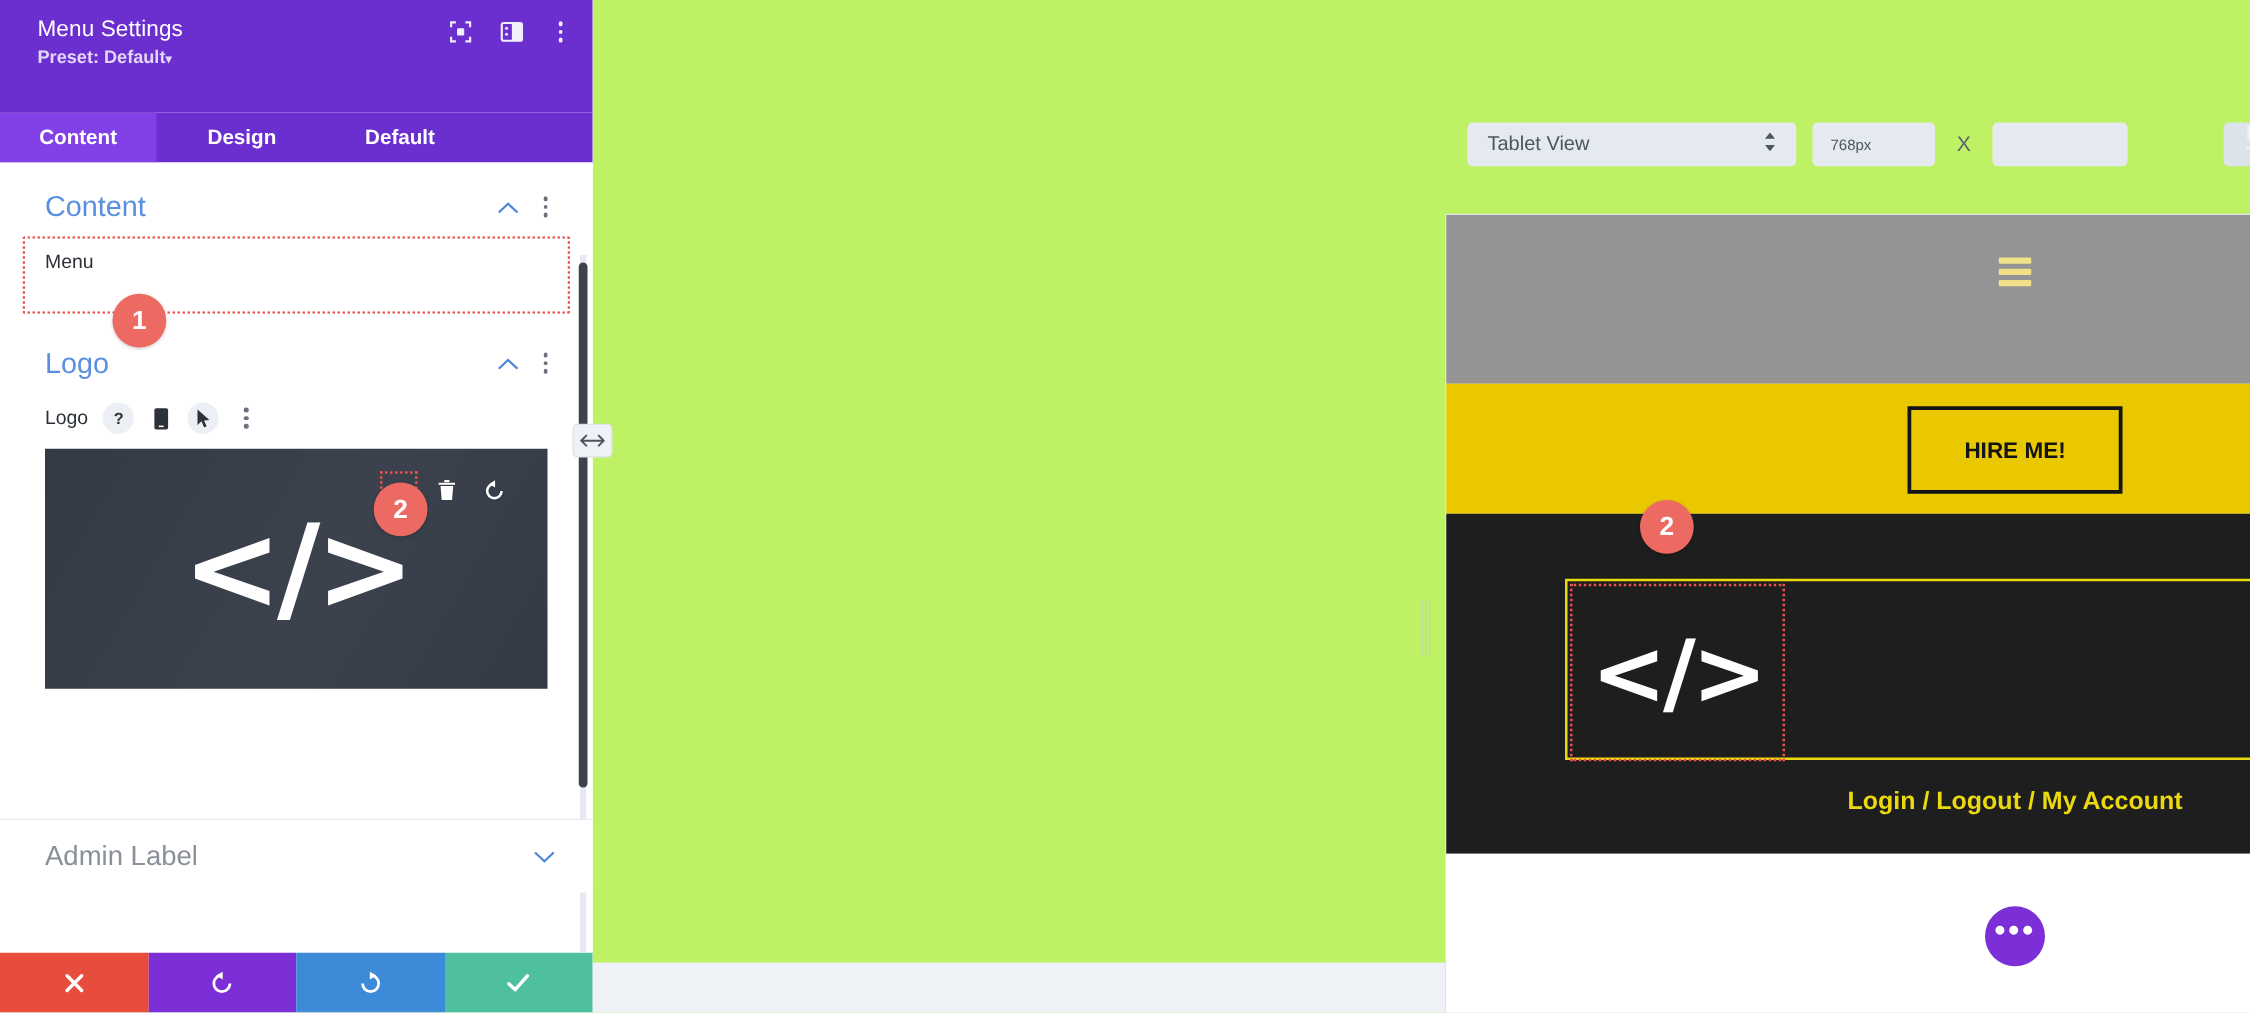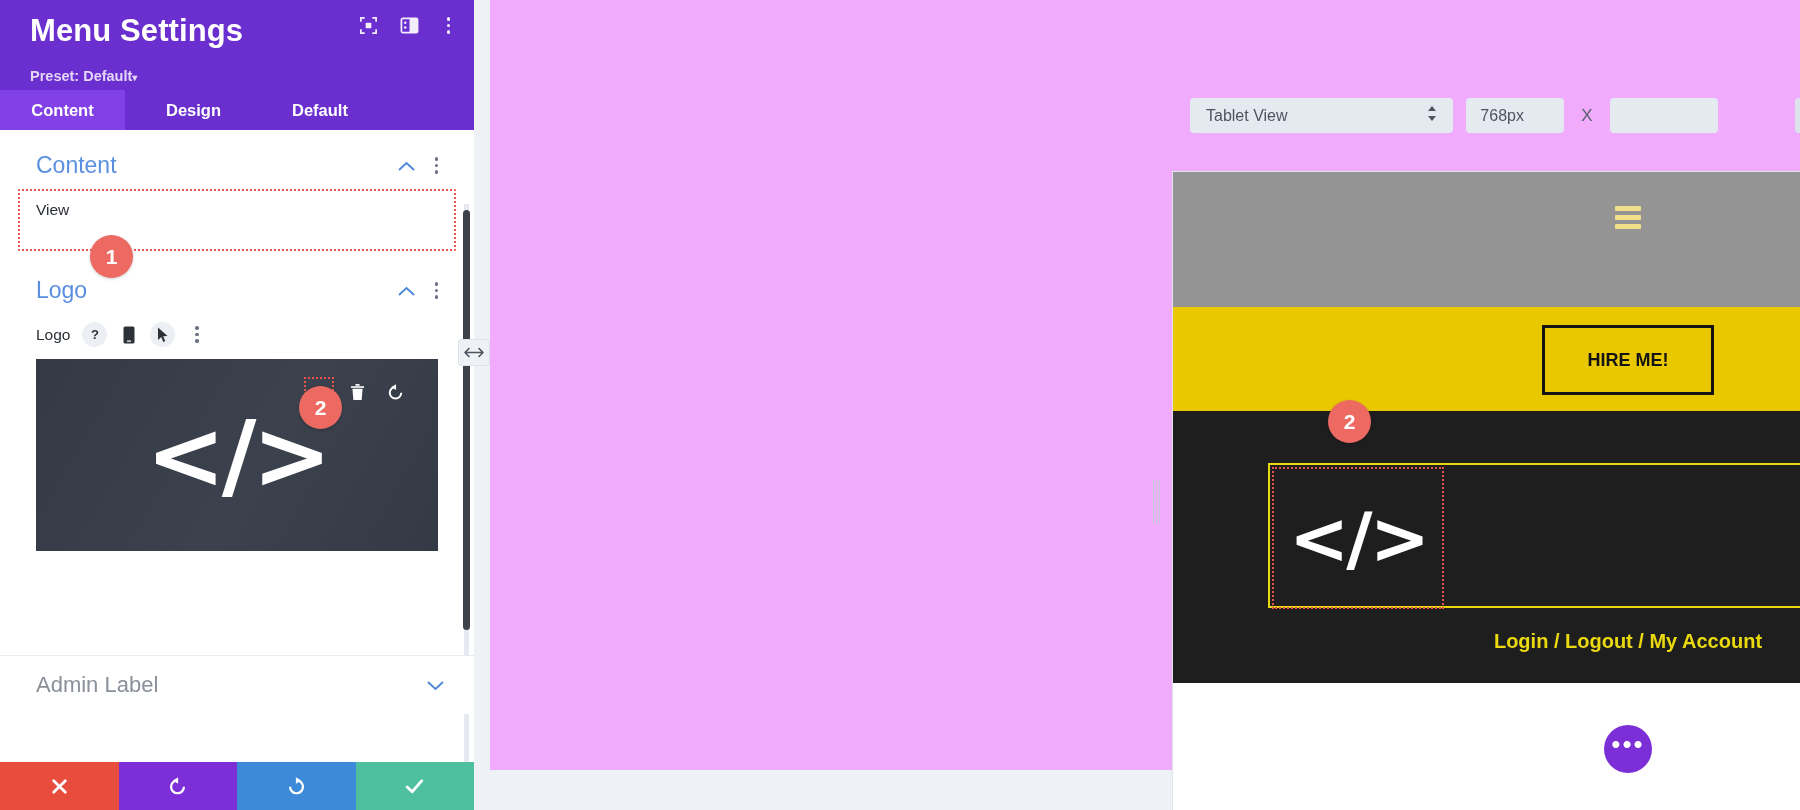--- a/index.html
+++ b/index.html
@@ -20,25 +20,25 @@
     flex: 0 0 474px;
     z-index: 5;
   }
   .sb-header {
     background: #6b2fd0;
     padding: 12px 22px 10px 30px;
     position: relative;
     height: 90px;
   }
   .sb-title {
-    color: #fff; font-size: 31px; font-weight: bold;
+    color: #fff; font-size: 18px; font-weight: normal;
     letter-spacing: .1px; line-height: 1.25;
   }
   .sb-preset {
-    color: #e3d6f8; font-size: 14.5px; font-weight: bold; margin-top: 17px;
+    color: #e3d6f8; font-size: 14.5px; font-weight: bold; margin-top: 3px;
   }
   .sb-preset .caret { font-size: 10px; }
   .sb-head-icons {
     position: absolute; right: 18px; top: 15px;
     display: flex; align-items: center; gap: 22px;
   }
   .sb-head-icons .hicon { cursor: pointer; line-height: 0; opacity: .92; }
   .dots-v { display: flex; flex-direction: column; gap: 3px; align-items: center; padding: 2px 6px; }
   .dots-v i { width: 3.5px; height: 3.5px; background: #fff; border-radius: 50%; display: block; }
 
@@ -161,36 +161,36 @@
   .drag-handle {
     position: absolute; left: 459px; top: 340px;
     width: 30px; height: 25px; background: #eef1f6;
     border-radius: 3px; display: flex; align-items: center; justify-content: center;
     color: #5a6170; font-size: 15px; z-index: 9; cursor: col-resize;
     box-shadow: 0 0 0 1px #dde2ea;
   }
 
   
   .preview {
-    flex: 1; position: relative; background: #f0abfc; height: 770px; margin-left: 16px;
+    flex: 1; position: relative; background: #bef264; height: 770px;
   }
   .vp-toolbar {
     display: flex; align-items: center; gap: 13px;
     padding: 22px 0 0 0; justify-content: flex-start;
     position: absolute; left: 700px; top: 76px;
   }
   .vp-select {
     width: 348px; height: 35px; background: #e5eaf1; border-radius: 4px;
     display: flex; align-items: center; justify-content: space-between;
     padding: 0 16px; font-size: 16px; color: #4d5560; cursor: pointer;
   }
   .vp-input {
     width: 98px; height: 35px; background: #e5eaf1; border-radius: 4px;
     display: flex; align-items: center; padding: 0 14px;
-    font-size: 16px; color: #4d5560; border: 0; outline: none;
+    font-size: 12px; color: #4d5560; border: 0; outline: none;
     font-family: inherit;
   }
   .vp-x { color: #5b626d; font-size: 17px; padding: 0 4px; }
   .vp-input.empty { width: 108px; }
   .vp-make-default {
     height: 35px; background: #dde3eb; color: #eef2f7; border-radius: 4px;
     display: flex; align-items: center; padding: 0 18px;
     font-size: 16px; font-weight: bold; cursor: pointer; margin-left: 64px;
   }
 
@@ -322,21 +322,21 @@
           </span>
           <span class="dots-v dark">
               <i></i>
               <i></i>
               <i></i>
             </span>
         </div>
       </div>
 
       <div class="field-group">
-        <div class="field-label">View</div>
+        <div class="field-label">Menu</div>
       </div>
 
       <div class="sec-head" style="padding-top:26px;">
         <div class="sec-title">Logo</div>
         <div class="sec-actions">
           <span class="chev">
             <svg width="17" height="11" viewBox="0 0 17 11">
                 <polyline points="1,9 8.5,2 16,9" fill="none" stroke="#4b86d8" stroke-width="1.8"></polyline>
               </svg>
           </span>

